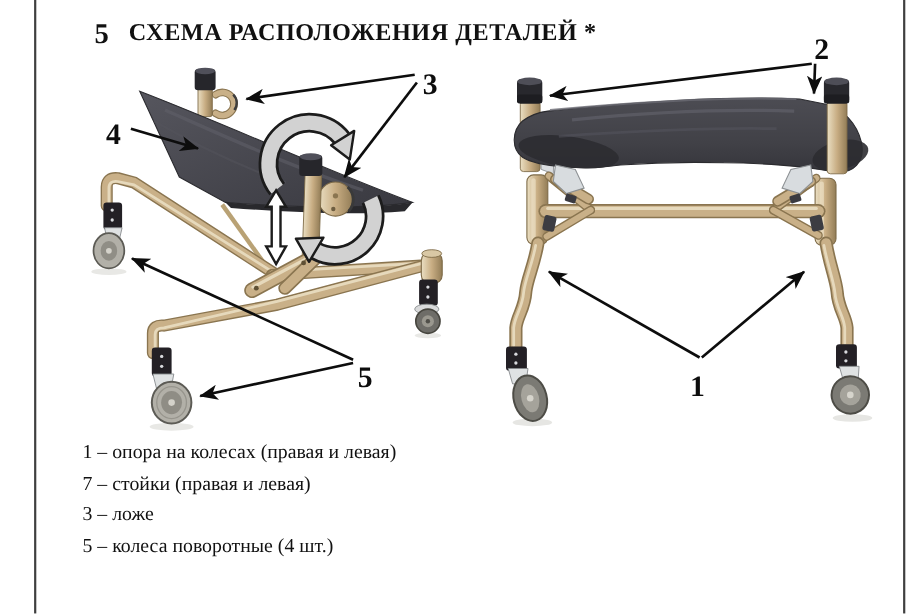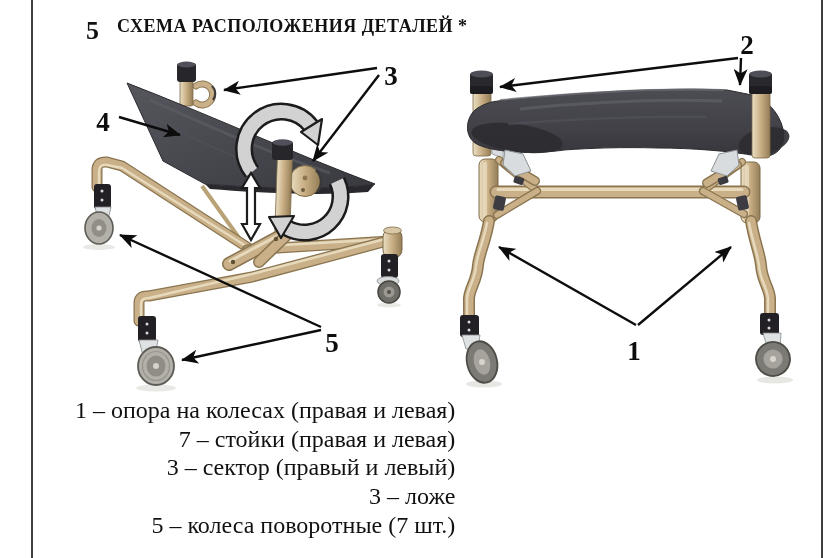--- a/index.html
+++ b/index.html
@@ -2,23 +2,23 @@
 <html><head>
 <meta charset="utf-8">
 <style>
   html,body{margin:0;padding:0;background:#fff;}
   .page{position:relative;width:829px;height:558px;background:#ffffff;overflow:hidden;
         font-family:"Liberation Serif",serif;color:#111;}
   .vline{position:absolute;top:0;width:2px;height:558px;background:#3f3f3f;}
   .vline.left{left:31px;}
   .vline.right{left:821px;}
   .section-num{position:absolute;left:86px;top:16px;font-size:26px;font-weight:bold;}
-  .page-title{position:absolute;left:117px;top:16px;font-size:18px;font-weight:bold;letter-spacing:0.5px;white-space:nowrap;}
+  .page-title{position:absolute;left:117px;top:16px;font-size:22px;font-weight:bold;letter-spacing:0.5px;white-space:nowrap;}
   .legend{position:absolute;left:75px;top:396px;}
-  .legend-item{font-size:24px;line-height:28.7px;white-space:nowrap;text-align:right;}
+  .legend-item{font-size:18px;line-height:28.7px;white-space:nowrap;}
   .fig{position:absolute;}
   .fig.left{left:55px;top:48px;width:370px;height:347px;}
   .fig.right{left:430px;top:28px;width:375px;height:362px;}
   .callout-num{font-family:"Liberation Serif",serif;font-size:27px;font-weight:bold;fill:#0d0d0d;text-anchor:middle;}
   .cl{stroke:#0d0d0d;stroke-width:2.4;fill:none;}
   .tube-o{stroke:#8a7550;fill:none;stroke-linecap:round;stroke-linejoin:round;}
   .tube-m{stroke:#c9b088;fill:none;stroke-linecap:round;stroke-linejoin:round;}
   .tube-h{stroke:#eee3c9;fill:none;stroke-linecap:round;stroke-linejoin:round;opacity:.8;}
   .rot-o{stroke:#1c1c1c;fill:none;}
   .rot-i{stroke:#d2d2d2;fill:none;}
@@ -286,17 +286,16 @@
     <g>
       <path class="cl" d="M 636,325 L 499,247" marker-end="url(#ahR)"></path>
       <path class="cl" d="M 638,325 L 731,247" marker-end="url(#ahR)"></path>
       <text class="callout-num" x="634" y="360">1</text>
     </g>
   </svg>
 
   <div class="legend">
     <div class="legend-item">1 – опора на колесах (правая и левая)</div>
     <div class="legend-item">7 – стойки (правая и левая)</div>
-    <div class="legend-item">3 – сектор (правый и левый)</div>
     <div class="legend-item">3 – ложе</div>
-    <div class="legend-item">5 – колеса поворотные (7 шт.)</div>
+    <div class="legend-item">5 – колеса поворотные (4 шт.)</div>
   </div>
 </div>
 
 </body></html>

